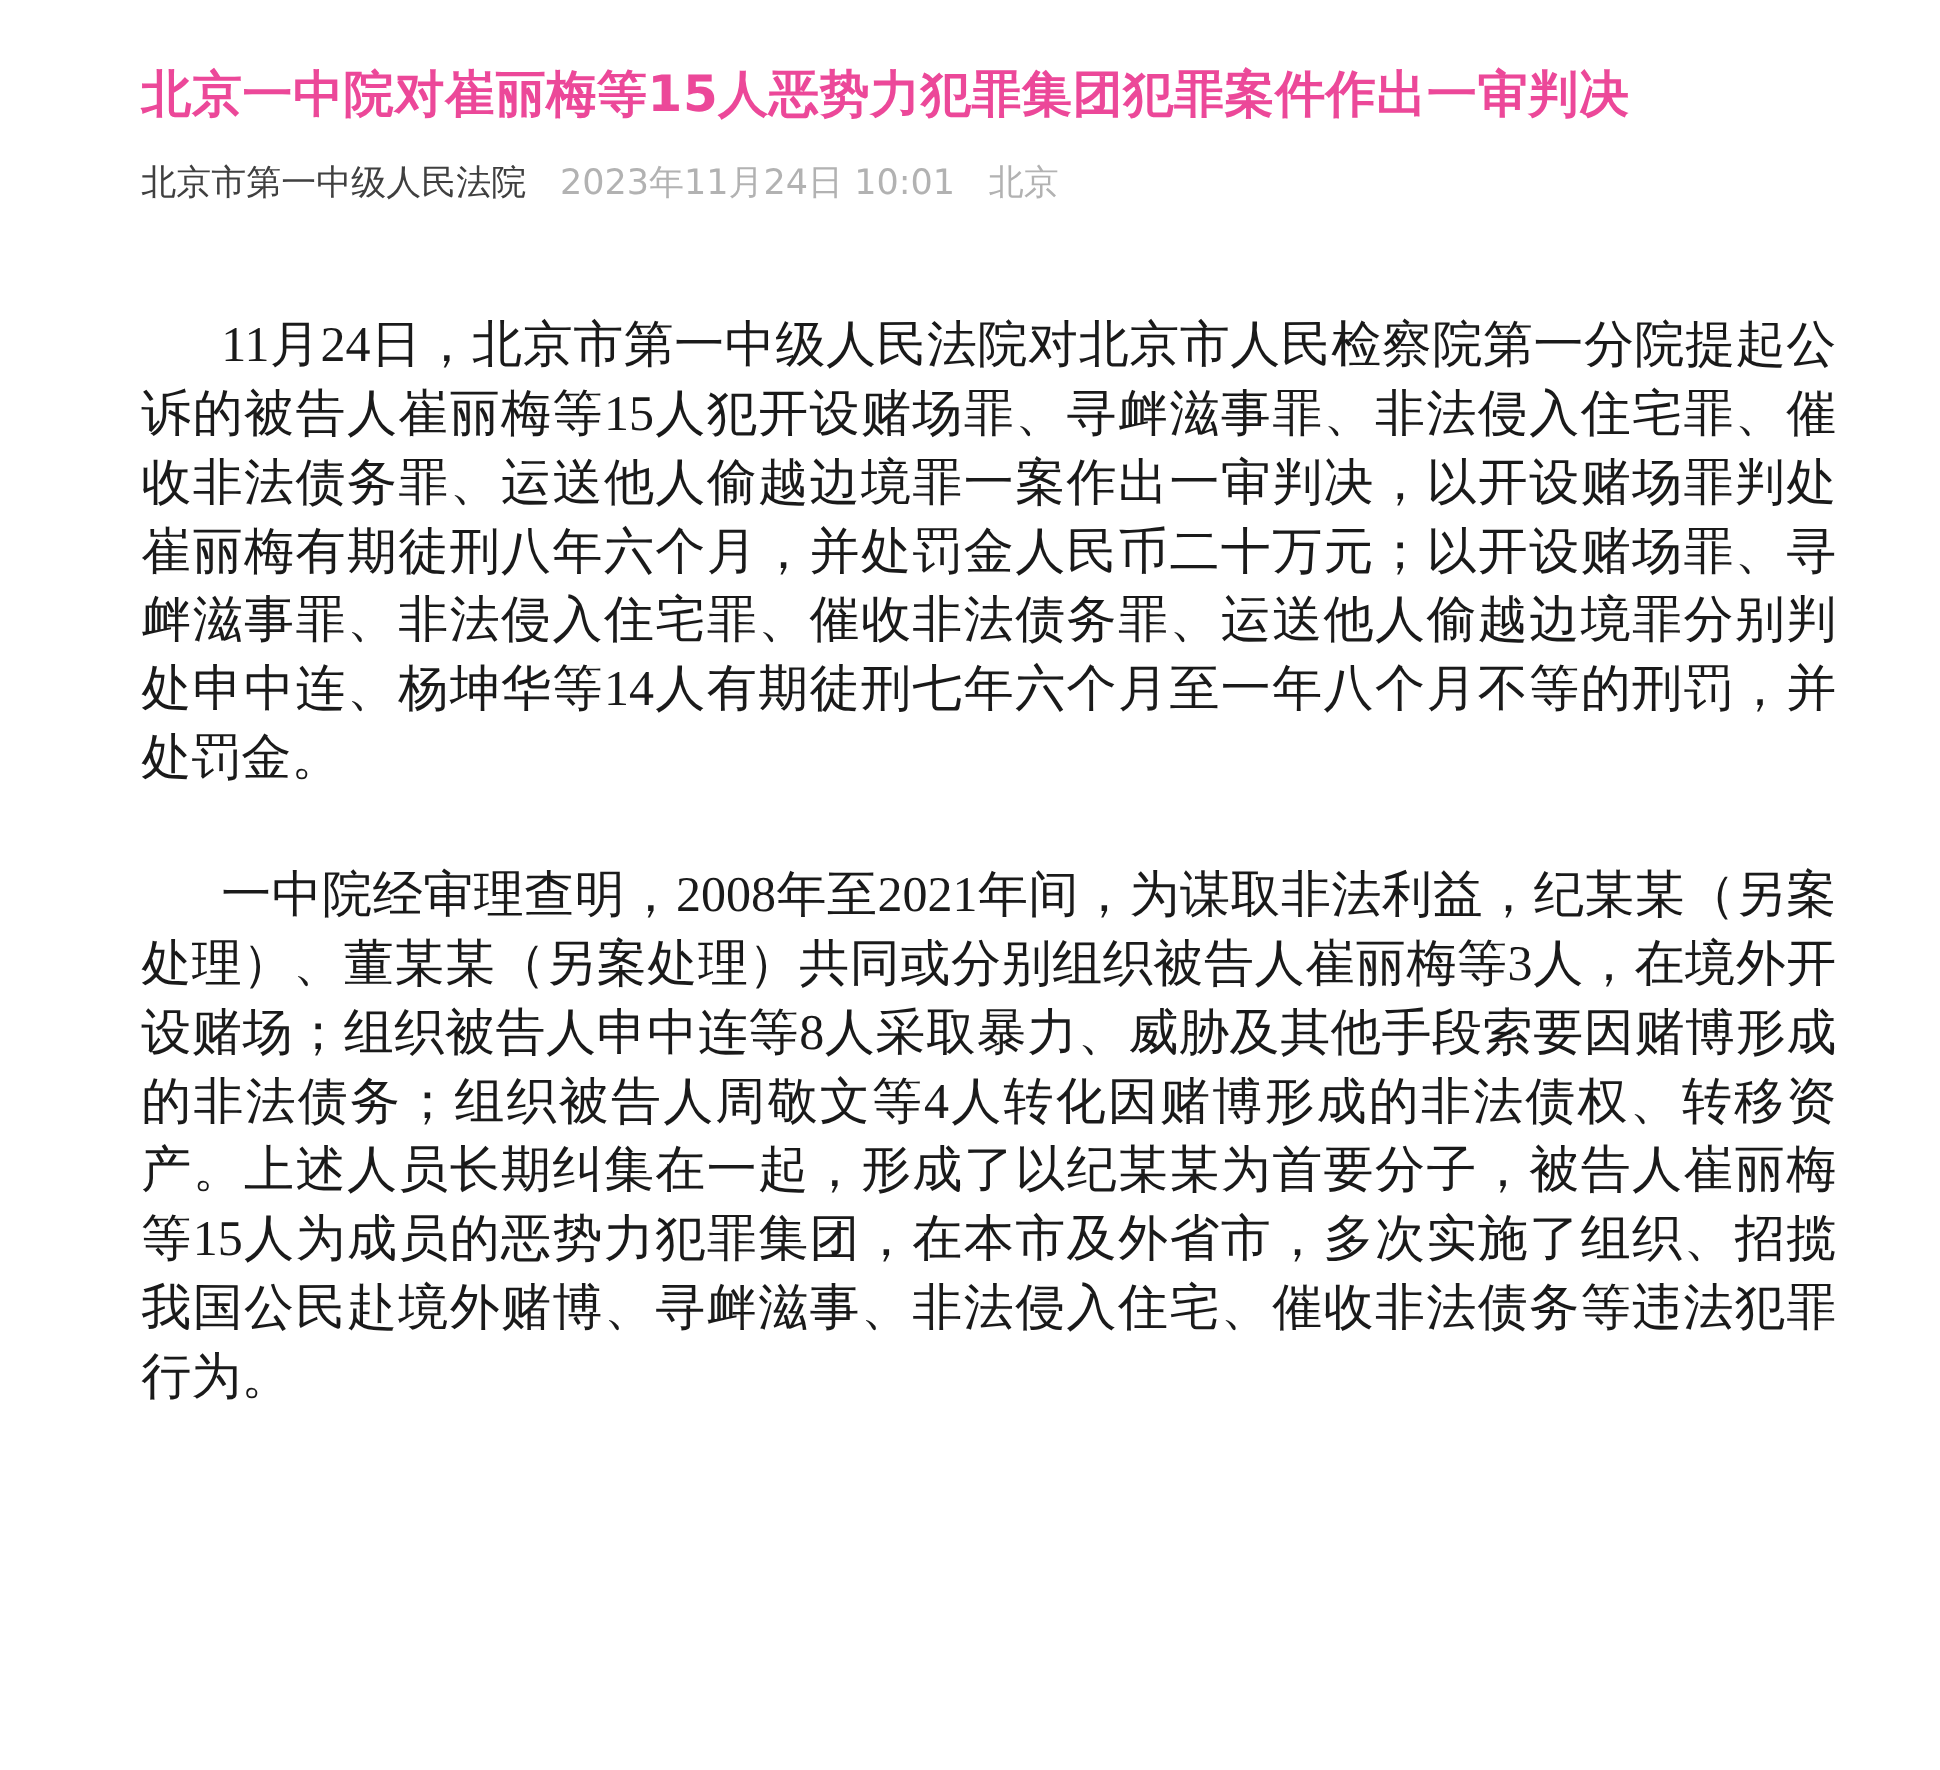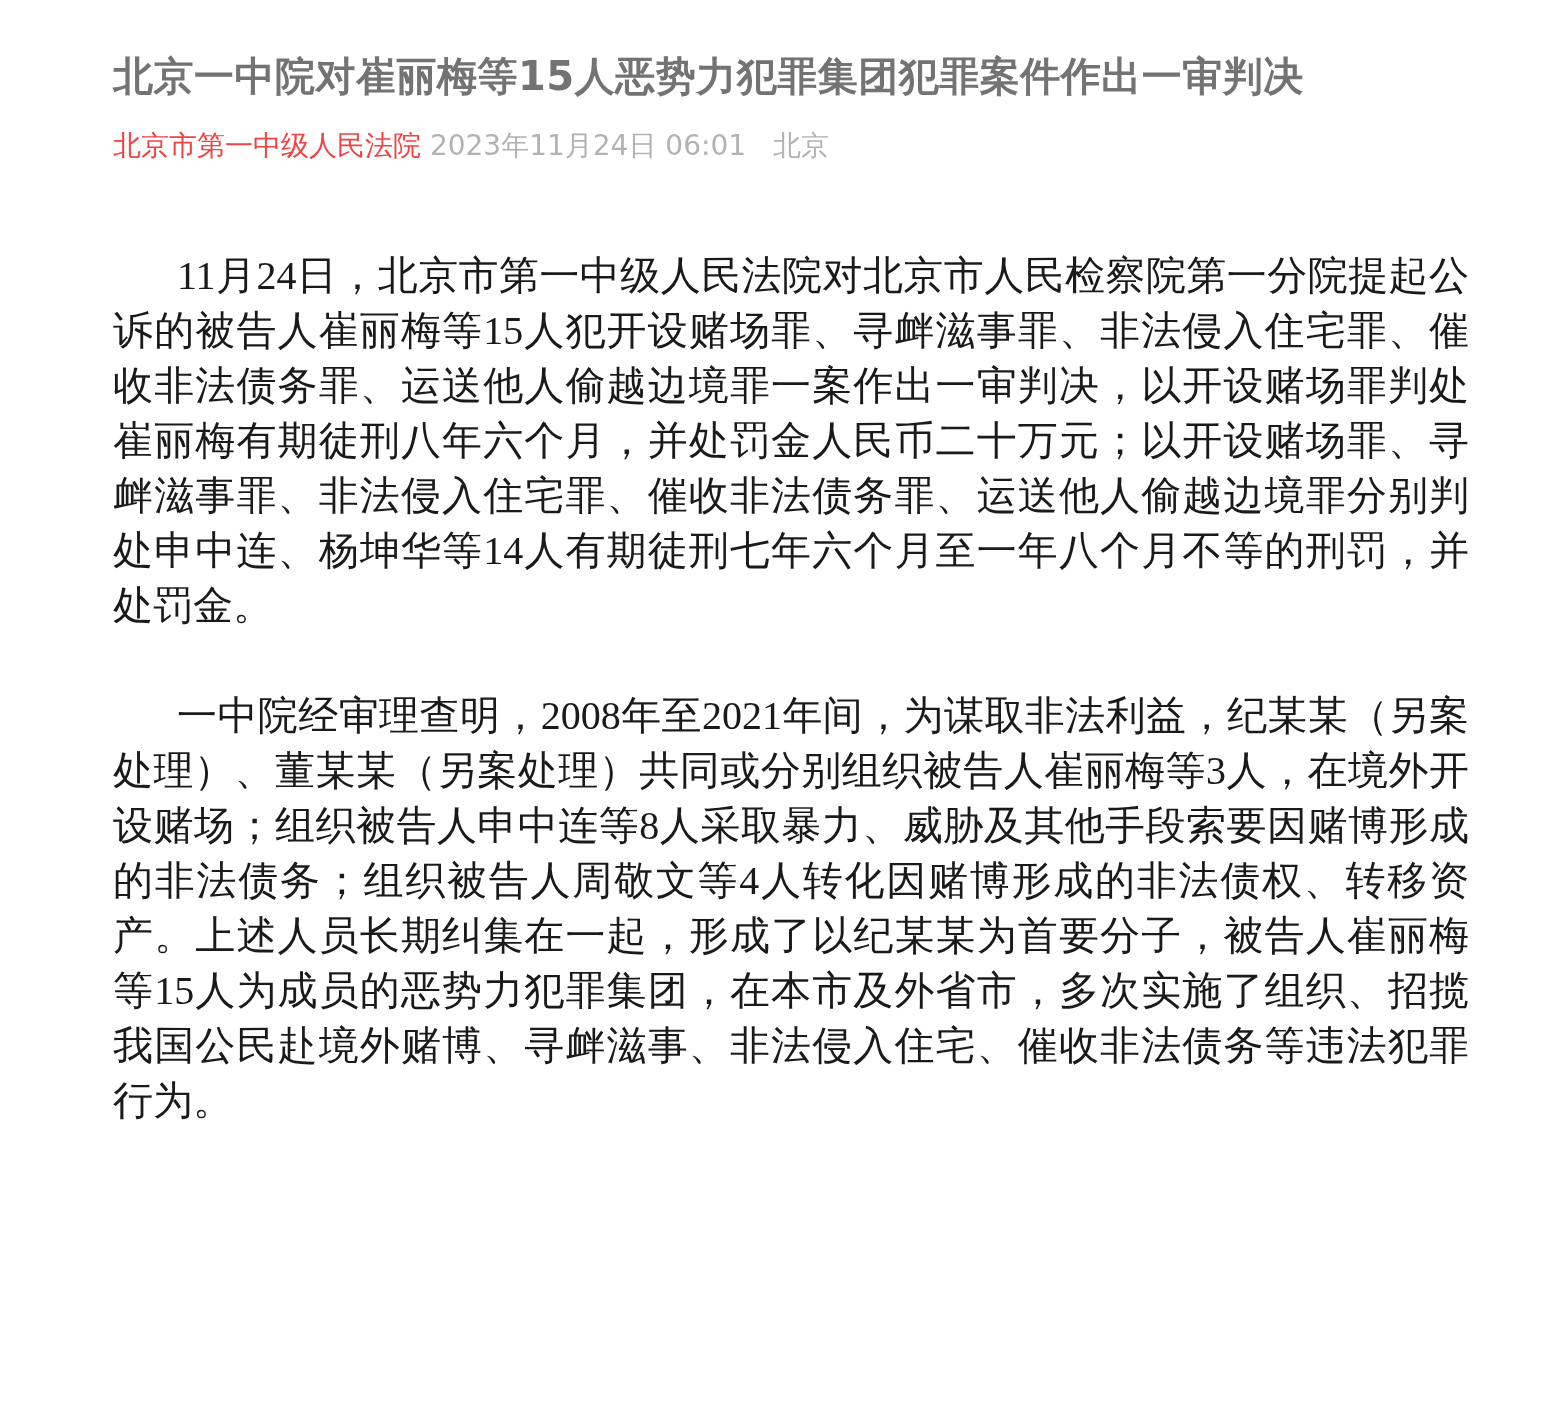--- a/index.html
+++ b/index.html
@@ -17,34 +17,35 @@
       position: absolute;
       left: 113px;
       top: 48px;
       width: 1356px;
     }
     .title {
       font-family: "DejaVu Sans", "Liberation Sans", sans-serif;
       font-weight: bold;
       font-size: 40px;
       line-height: 56px;
-      color: #737373;
+      color: #ec4899;
       margin: 0;
       letter-spacing: 0.5px;
       white-space: nowrap;
     }
     .meta {
       margin-top: 22px;
       font-family: "DejaVu Sans", "Liberation Sans", sans-serif;
       font-size: 28px;
       line-height: 40px;
       white-space: nowrap;
     }
     .meta .source {
-      color: #ef4444;
+      color: #404040;
+      margin-right: 18px;
     }
     .meta .date, .meta .location {
       color: #b2b2b2;
     }
     .meta .location {
       margin-left: 18px;
     }
     .body {
       margin-top: 82px;
       font-family: "Liberation Serif", "DejaVu Serif", serif;
@@ -62,21 +63,21 @@
     }
   </style>
 </head>
 <body>
 
 <div class="article">
   <h1 class="title">北京一中院对崔丽梅等15人恶势力犯罪集团犯罪案件作出一审判决</h1>
 
   <div class="meta">
     <span class="source">北京市第一中级人民法院</span>
-    <span class="date">2023年11月24日 06:01</span>
+    <span class="date">2023年11月24日 10:01</span>
     <span class="location">北京</span>
   </div>
 
   <div class="body">
     <p>11月24日，北京市第一中级人民法院对北京市人民检察院第一分院提起公诉的被告人崔丽梅等15人犯开设赌场罪、寻衅滋事罪、非法侵入住宅罪、催收非法债务罪、运送他人偷越边境罪一案作出一审判决，以开设赌场罪判处崔丽梅有期徒刑八年六个月，并处罚金人民币二十万元；以开设赌场罪、寻衅滋事罪、非法侵入住宅罪、催收非法债务罪、运送他人偷越边境罪分别判处申中连、杨坤华等14人有期徒刑七年六个月至一年八个月不等的刑罚，并处罚金。</p>
     <p>一中院经审理查明，2008年至2021年间，为谋取非法利益，纪某某（另案处理）、董某某（另案处理）共同或分别组织被告人崔丽梅等3人，在境外开设赌场；组织被告人申中连等8人采取暴力、威胁及其他手段索要因赌博形成的非法债务；组织被告人周敬文等4人转化因赌博形成的非法债权、转移资产。上述人员长期纠集在一起，形成了以纪某某为首要分子，被告人崔丽梅等15人为成员的恶势力犯罪集团，在本市及外省市，多次实施了组织、招揽我国公民赴境外赌博、寻衅滋事、非法侵入住宅、催收非法债务等违法犯罪行为。</p>
   </div>
 </div>
 
 </body></html>

